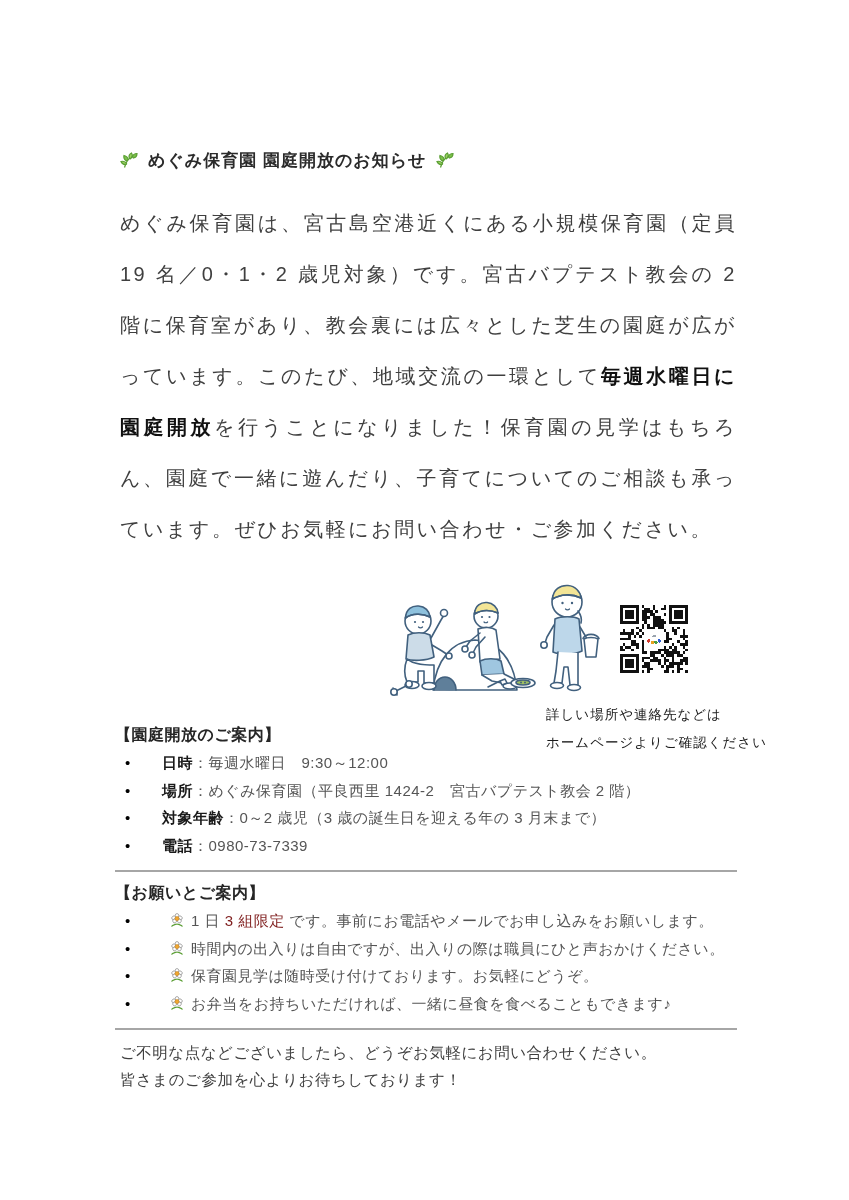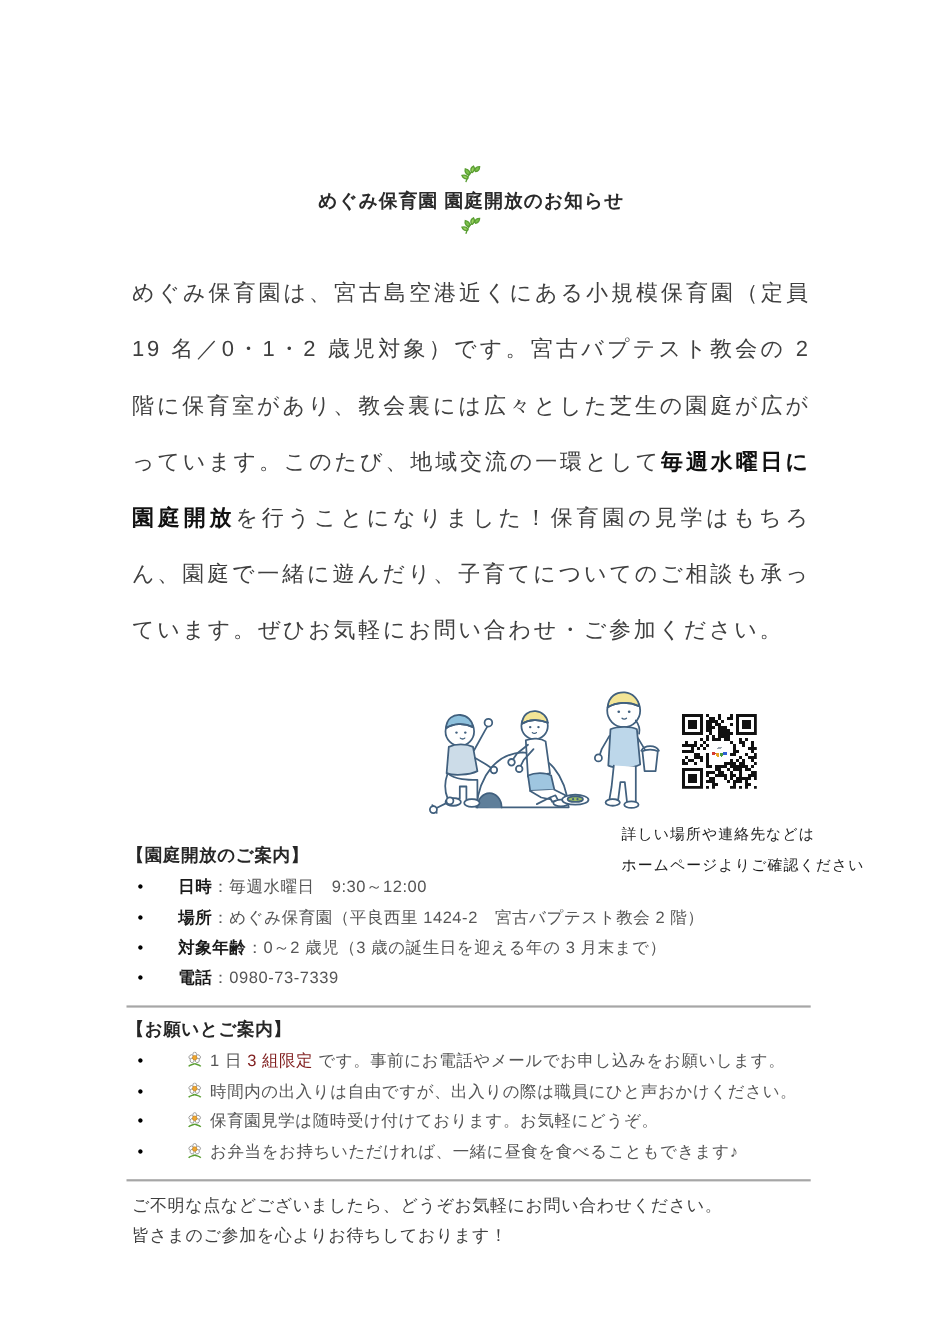--- a/index.html
+++ b/index.html
@@ -1,30 +1,30 @@
 <!DOCTYPE html>
 <html><head>
 <meta charset="utf-8">
 <style>
   html,body{margin:0;padding:0;background:#ffffff;}
   body{width:849px;height:1200px;font-family:"Liberation Sans","DejaVu Sans",sans-serif;-webkit-font-smoothing:antialiased;}
   .page{position:relative;width:849px;height:1200px;background:#ffffff;overflow:hidden;}
   .content{box-sizing:border-box;padding:150px 112px 0 120px;}
 
-  .doc-title{display:flex;align-items:center;gap:3px;font-size:17px;font-weight:bold;color:#2b2b2b;letter-spacing:1px;line-height:22px;flex-direction:column;}
+  .doc-title{display:flex;align-items:center;gap:9px;font-size:17px;font-weight:bold;color:#2b2b2b;letter-spacing:1px;line-height:22px;}
   .leaf-icon svg{display:block;}
 
   .intro{margin-top:26px;font-size:20px;color:#3f3f3f;line-height:51px;letter-spacing:2.5px;text-align:justify;}
   .intro b{color:#111111;font-weight:bold;}
 
   .figure-row{position:relative;height:148px;margin-top:4px;}
   .illustration{position:absolute;left:268px;top:0;width:217px;height:135px;}
   .qr-block{position:absolute;left:500px;top:30px;width:68px;height:68px;}
   .qr-block svg{display:block;width:68px;height:68px;}
-  .qr-caption{position:absolute;left:445px;top:126px;width:200px;font-family:"Liberation Serif","DejaVu Serif",serif;font-size:13.5px;color:#1a1a1a;line-height:28px;white-space:nowrap;letter-spacing:1px;}
+  .qr-caption{position:absolute;left:426px;top:126px;width:200px;font-family:"Liberation Serif","DejaVu Serif",serif;font-size:13.5px;color:#1a1a1a;line-height:28px;white-space:nowrap;letter-spacing:1px;}
 
   .section-heading{font-size:16px;font-weight:bold;color:#262626;letter-spacing:0.5px;line-height:24px;margin:0 0 2px -5px;}
   ul{list-style:none;margin:2px;padding:0;}
   .guide-list li,.req-list li{position:relative;font-size:15px;color:#555555;line-height:27.5px;letter-spacing:0.5px;}
   .guide-list li{padding-left:40px;}
   .req-list li{padding-left:48px;}
   .guide-list li::before,.req-list li::before{content:"\2022";position:absolute;left:3px;top:0;color:#000000;font-size:15px;}
   .item-label{font-weight:bold;color:#1a1a1a;}
   .req-list b{font-weight:normal;color:#7f1d1d;}
   .flower-icon{display:inline-block;vertical-align:-2px;margin-right:7px;}

